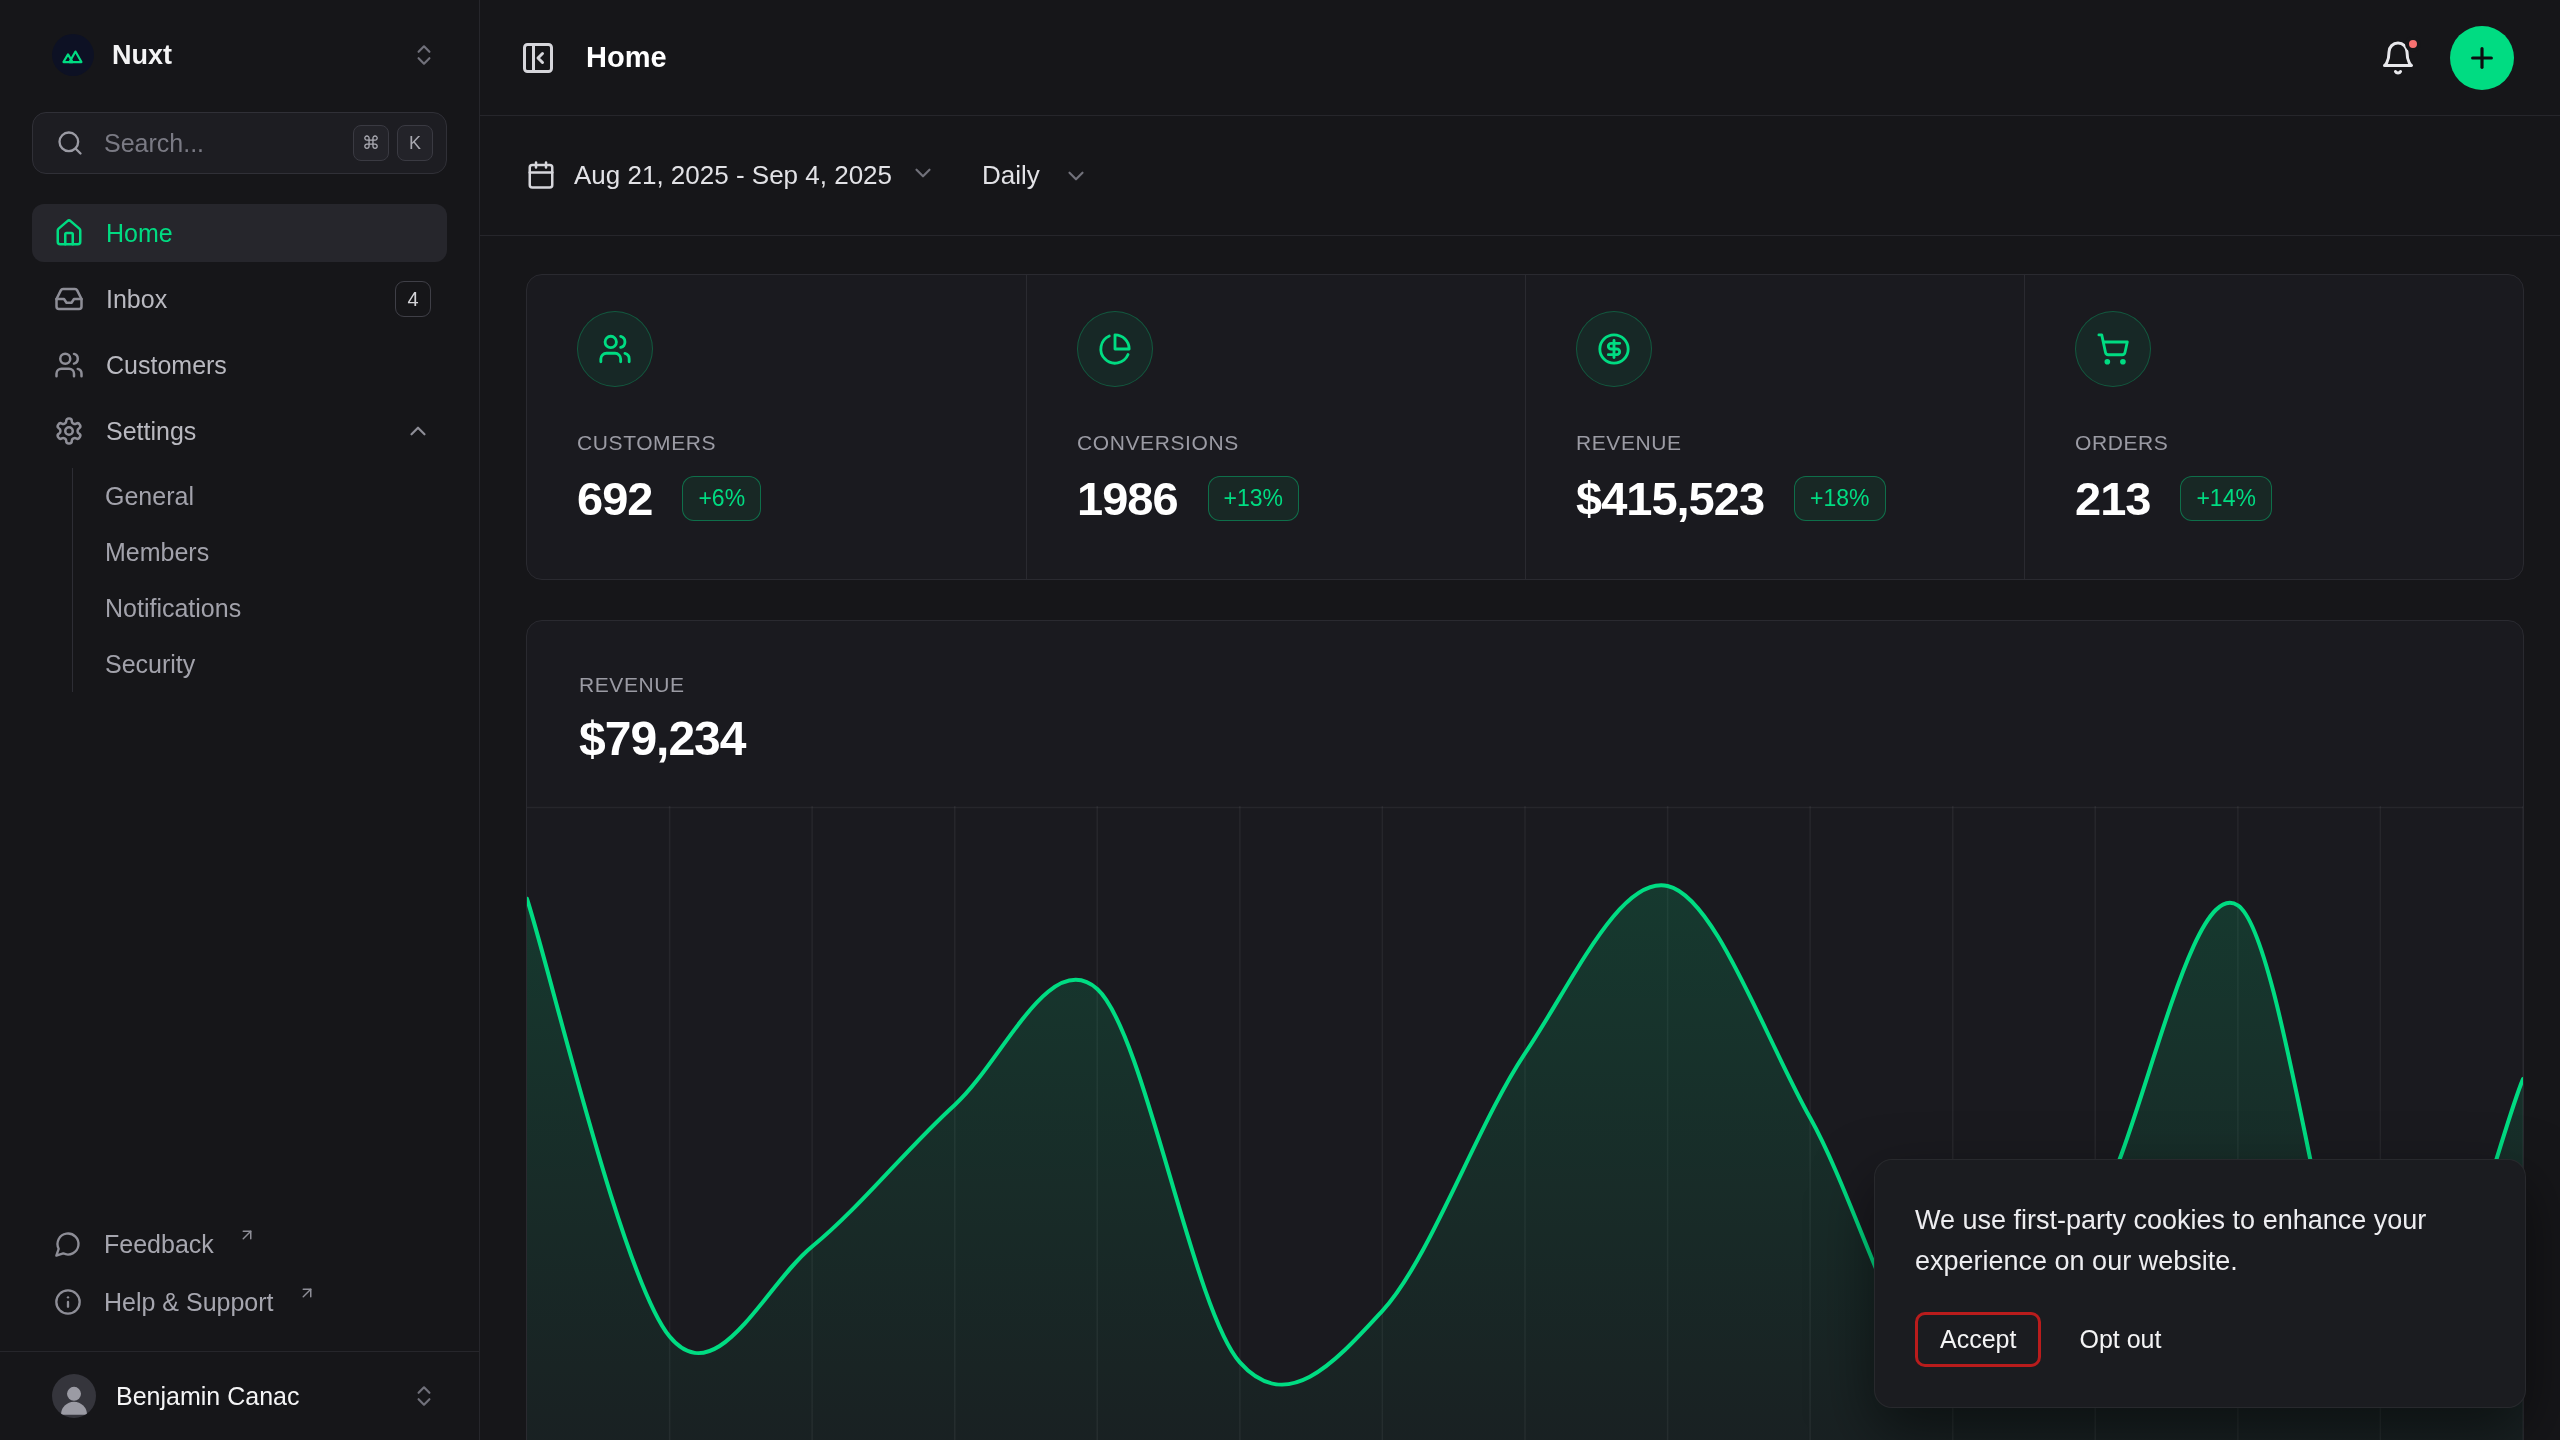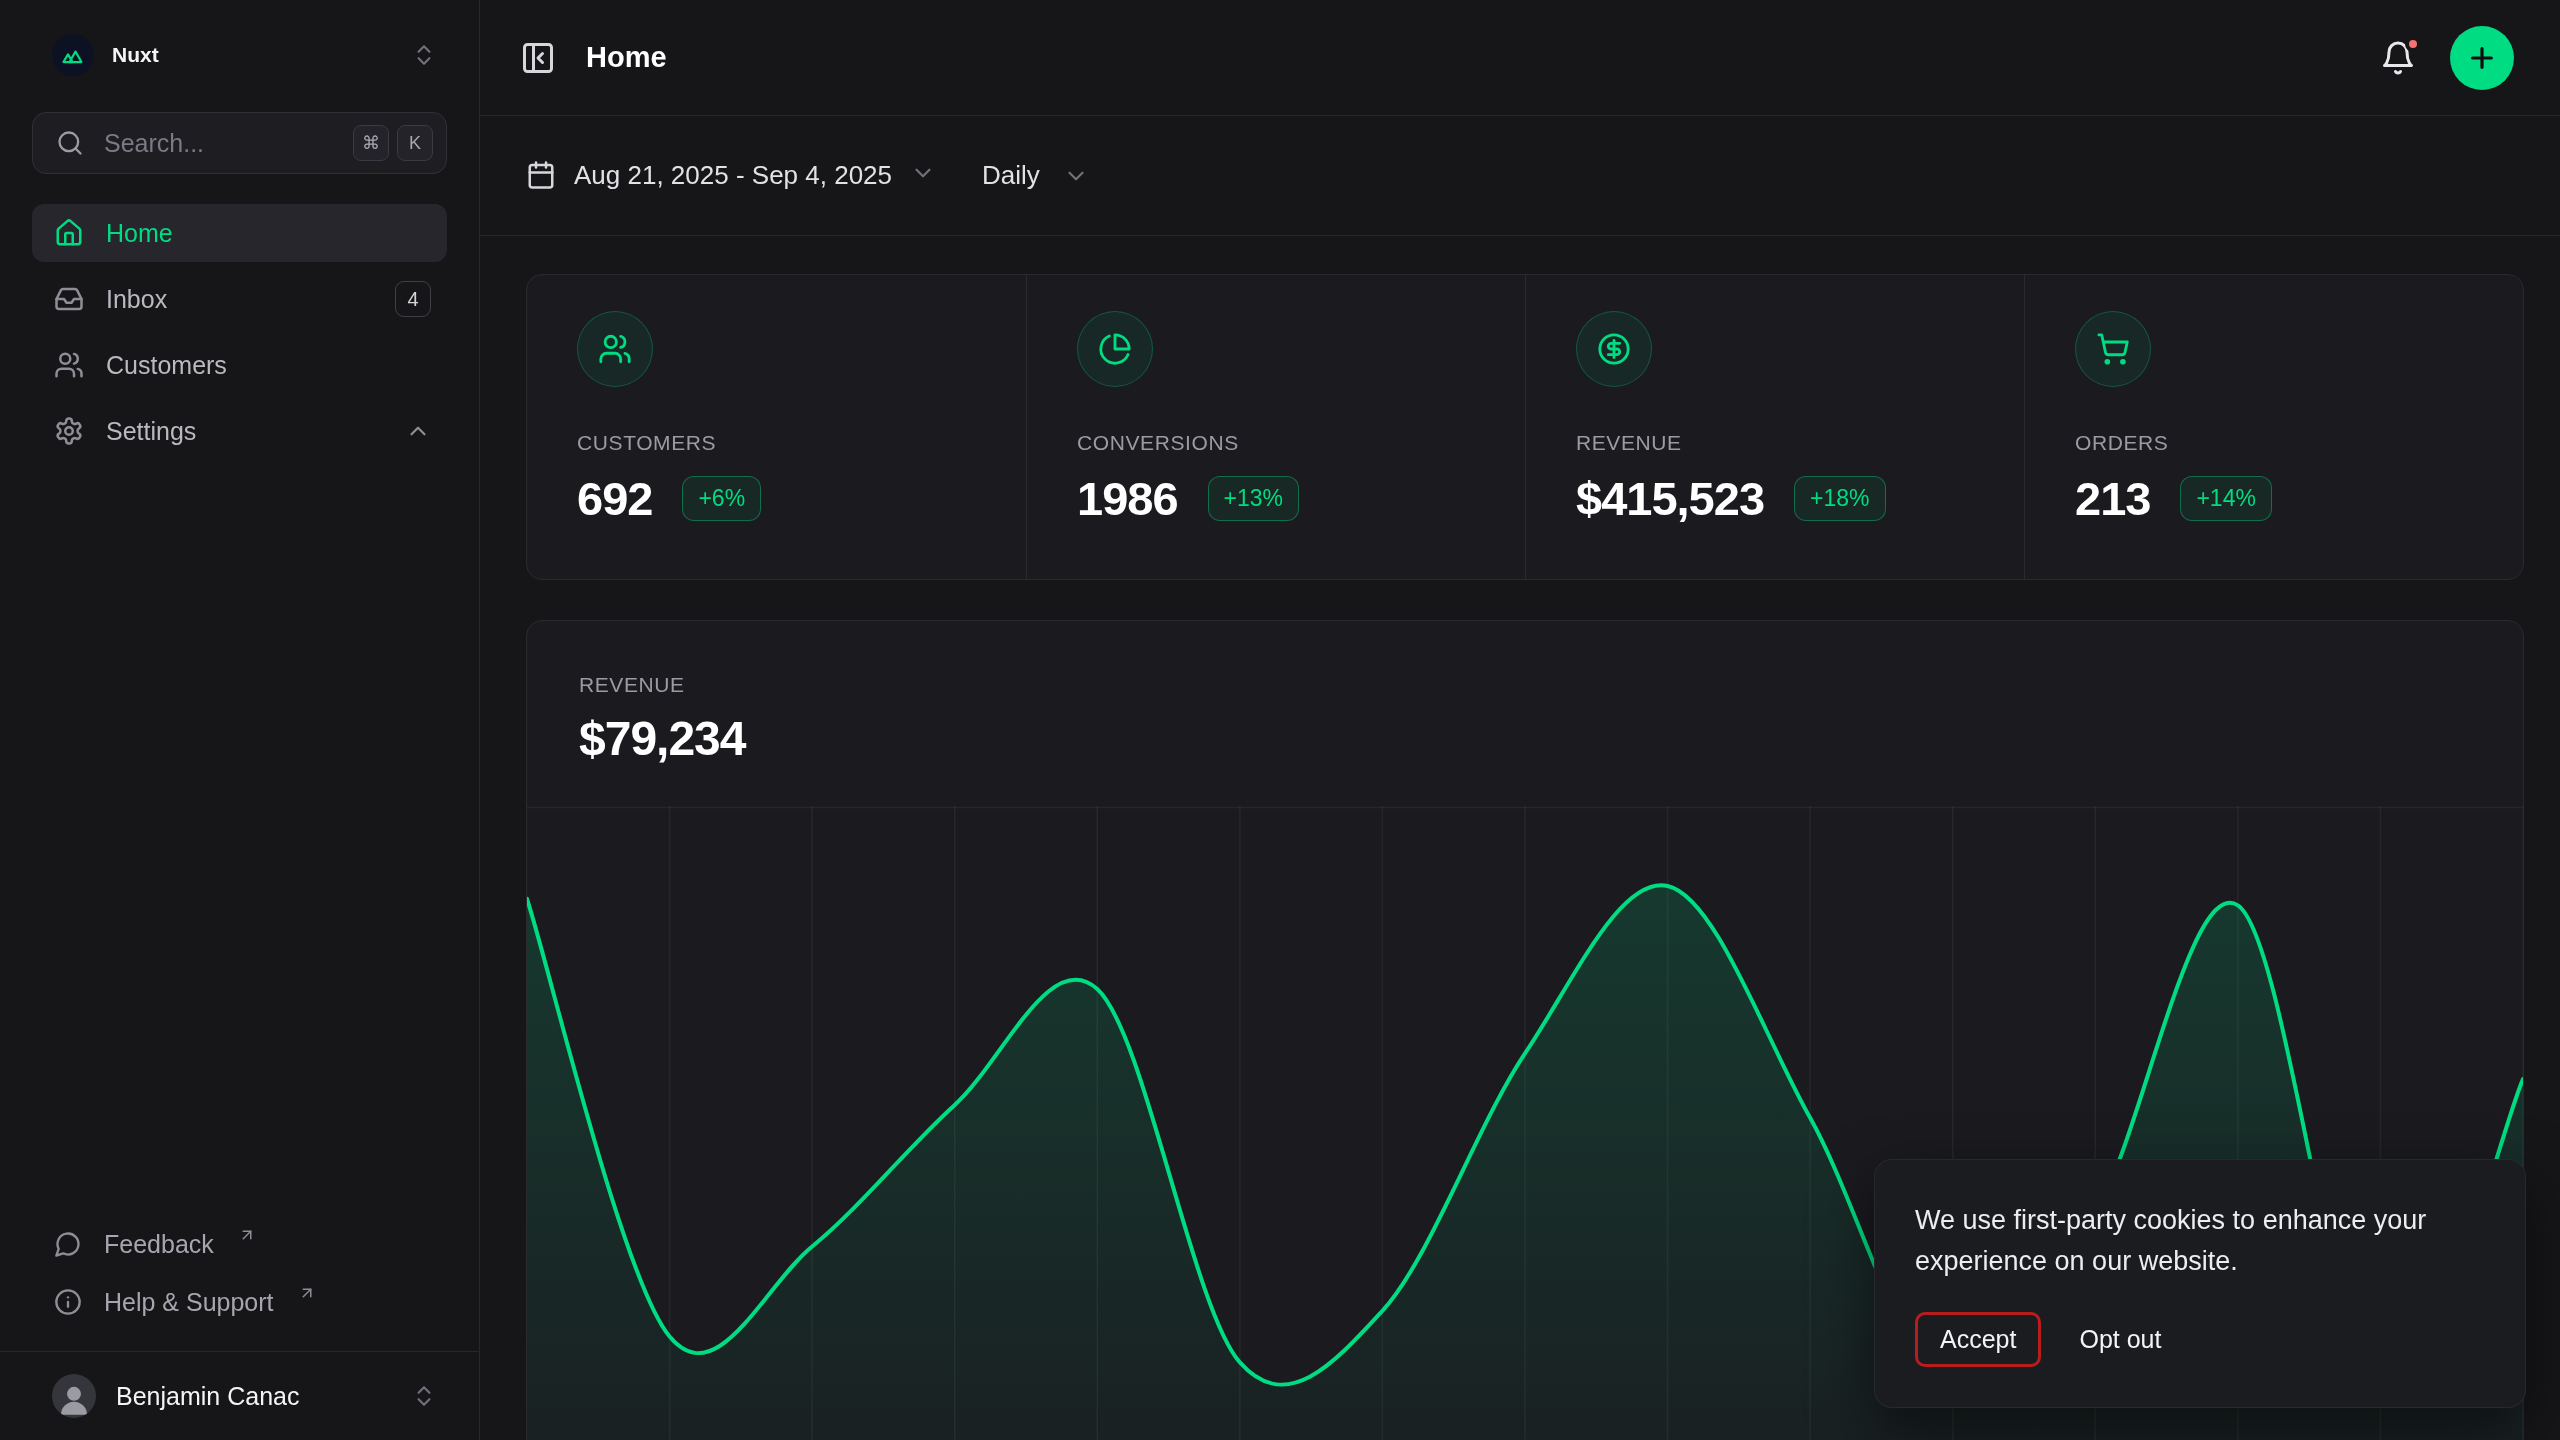--- a/index.html
+++ b/index.html
@@ -9,21 +9,21 @@
     font-family:"Liberation Sans", sans-serif; display:flex; position:relative;
     --accent:#00dc82; --dot:#f87171; --border:#26262b; --card-border:#2a2a30; --card-bg:#1a1a1f;
   }
   svg.icn { display:block; flex:none; }
 
   
   .sidebar { width:480px; min-width:480px; height:100%; border-right:1px solid var(--border);
              display:flex; flex-direction:column; padding:24px 32px 0; }
   .logo-row { display:flex; align-items:center; gap:18px; padding:10px 10px 10px 20px; margin-bottom:26px; cursor:pointer; border-radius:12px; }
   .logo-circle { width:42px; height:42px; border-radius:50%; background:#0d1124; display:flex; align-items:center; justify-content:center; color:var(--accent); }
-  .brand { font-size:21px; font-weight:600; color:#f4f4f5; }
+  .brand { font-size:27px; font-weight:600; color:#f4f4f5; }
   .ml-auto { margin-left:auto; }
   .muted-chev { color:#70707a; }
 
   .search { height:62px; border:1px solid #303037; background:#1d1d22; border-radius:14px;
             display:flex; align-items:center; gap:20px; padding:0 13px 0 23px; margin-bottom:30px; cursor:text; }
   .search .icn { color:#9b9ba4; }
   .search .ph { font-size:25px; color:#7a7a84; flex:1; }
   .kbds { display:flex; gap:8px; }
   .kbd { min-width:36px; height:36px; border:1px solid #3a3a42; background:#232329; border-radius:8px;
          display:flex; align-items:center; justify-content:center; font-size:18px; color:#a8a8b0; padding:0 6px; }
@@ -163,20 +163,26 @@
         <svg class="icn " width="30" height="30" viewBox="0 0 24 24" fill="none" stroke="currentColor" stroke-width="2" stroke-linecap="round" stroke-linejoin="round">
           <path d="M12.22 2h-.44a2 2 0 0 0-2 2v.18a2 2 0 0 1-1 1.73l-.43.25a2 2 0 0 1-2 0l-.15-.08a2 2 0 0 0-2.73.73l-.22.38a2 2 0 0 0 .73 2.73l.15.1a2 2 0 0 1 1 1.72v.51a2 2 0 0 1-1 1.74l-.15.09a2 2 0 0 0-.73 2.73l.22.38a2 2 0 0 0 2.73.73l.15-.08a2 2 0 0 1 2 0l.43.25a2 2 0 0 1 1 1.73V20a2 2 0 0 0 2 2h.44a2 2 0 0 0 2-2v-.18a2 2 0 0 1 1-1.73l.43-.25a2 2 0 0 1 2 0l.15.08a2 2 0 0 0 2.73-.73l.22-.39a2 2 0 0 0-.73-2.73l-.15-.08a2 2 0 0 1-1-1.74v-.5a2 2 0 0 1 1-1.74l.15-.09a2 2 0 0 0 .73-2.73l-.22-.38a2 2 0 0 0-2.73-.73l-.15.08a2 2 0 0 1-2 0l-.43-.25a2 2 0 0 1-1-1.73V4a2 2 0 0 0-2-2z"></path>
           <circle cx="12" cy="12" r="3"></circle>
         </svg>
         <span>Settings</span>
         <span class="chev-up ml-auto">
           <svg class="icn " width="26" height="26" viewBox="0 0 24 24" fill="none" stroke="currentColor" stroke-width="2" stroke-linecap="round" stroke-linejoin="round">
             <path d="m18 15-6-6-6 6"></path>
           </svg>
         </span>
+      </div>
+      <div class="subnav">
+        <div class="sub-item">General</div>
+        <div class="sub-item">Members</div>
+        <div class="sub-item">Notifications</div>
+        <div class="sub-item">Security</div>
       </div>
     </nav>
 
   <div class="sb-footer" id="sb-footer">
       <div class="sb-link">
         <svg class="icn " width="28" height="28" viewBox="0 0 24 24" fill="none" stroke="currentColor" stroke-width="2" stroke-linecap="round" stroke-linejoin="round">
           <path d="M7.9 20A9 9 0 1 0 4 16.1L2 22Z"></path>
         </svg>
         <span>Feedback</span>
         <span class="ext">

